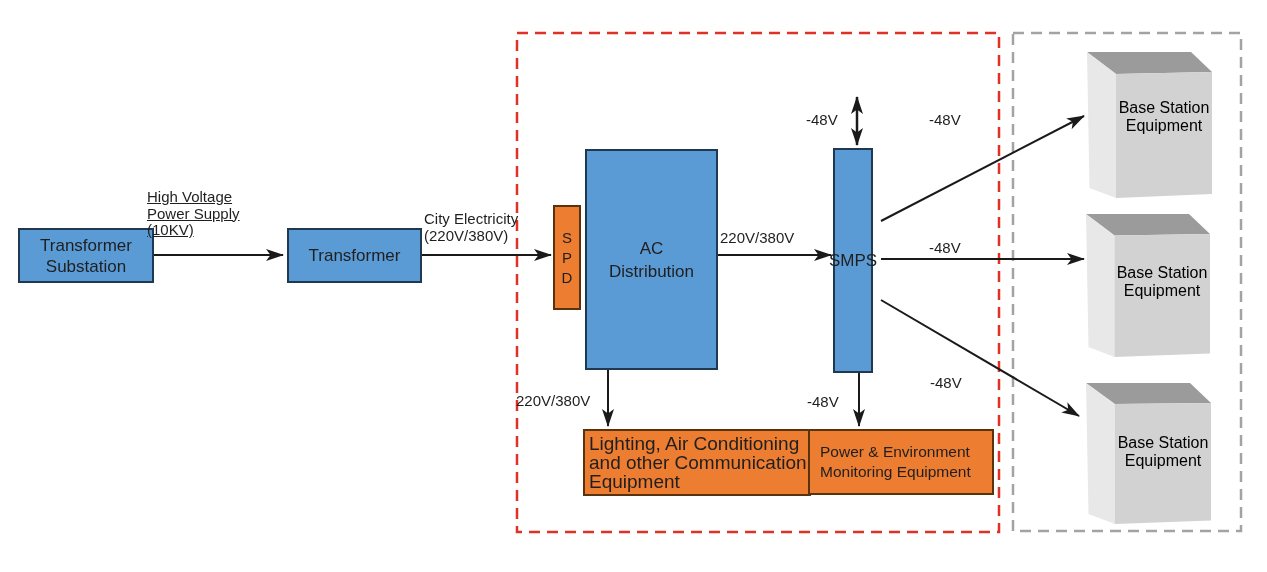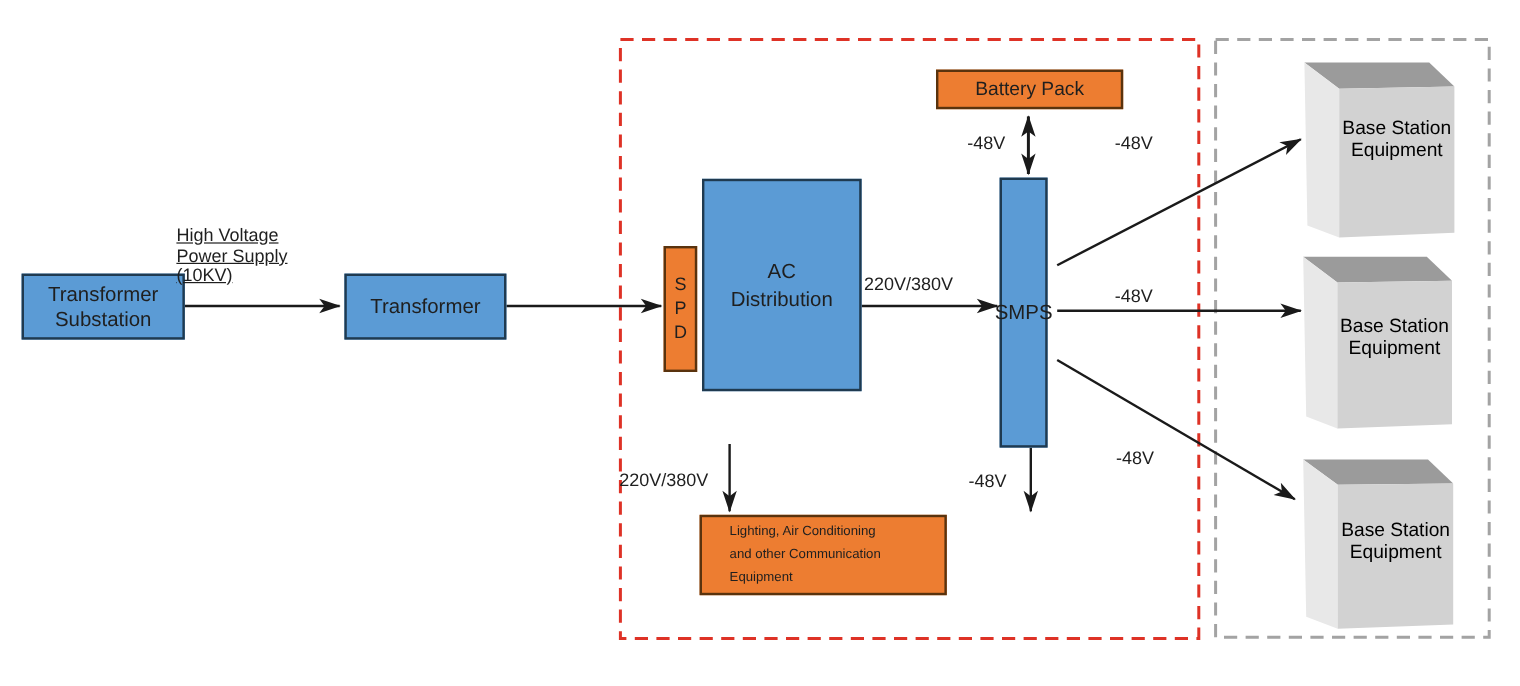--- a/index.html
+++ b/index.html
@@ -68,42 +68,45 @@
 
   <div class="box blue" style="left:18px;top:228px;width:136px;height:55px;">Transformer
 Substation</div>
 
   <div class="box blue" style="left:287px;top:228px;width:135px;height:55px;">Transformer</div>
 
   <div class="box orange" style="left:553px;top:205px;width:28px;height:105px;font-size:15px;line-height:20px;">S
 P
 D</div>
 
-  <div class="box blue" style="left:585px;top:149px;width:133px;height:177px;line-height:23px;">AC
+  <div class="box blue" style="left:585px;top:149px;width:133px;height:221px;line-height:23px;">AC
 Distribution</div>
 
   <div class="box blue" style="left:833px;top:148px;width:40px;height:225px;">SMPS</div>
 
-  <div class="box orange" style="left:780px;top:58px;width:156px;height:33px;font-size:16px;">Battery Pack</div>
 
-  <div class="box orange leftalign" style="left:583px;top:429px;width:206px;height:67px;font-size:11px;line-height:19px;padding-left:23px;">Lighting, Air Conditioning
+  <div class="box orange leftalign" style="left:583px;top:429px;width:228px;height:67px;font-size:19px;line-height:19px;padding-left:4px;">Lighting, Air Conditioning
 and other Communication
 Equipment</div>
 
+  <div class="box orange leftalign" style="left:808px;top:429px;width:186px;height:66px;font-size:15.5px;line-height:20px;padding-left:10px;">Power &amp; Environment
+Monitoring Equipment</div>
 
   <div class="cube-label" style="left:1116px;top:99px;width:96px;">Base Station
 Equipment</div>
   <div class="cube-label" style="left:1114px;top:264px;width:96px;">Base Station
 Equipment</div>
   <div class="cube-label" style="left:1115px;top:434px;width:96px;">Base Station
 Equipment</div>
 
   <div class="edge-label" style="left:147px;top:189px;width:140px;text-decoration:underline;">High Voltage
 Power Supply
 (10KV)</div>
+  <div class="edge-label" style="left:424px;top:211px;width:120px;">City Electricity
+(220V/380V)</div>
   <div class="edge-label" style="left:720px;top:230px;width:100px;">220V/380V</div>
   <div class="edge-label" style="left:806px;top:112px;width:50px;">-48V</div>
   <div class="edge-label" style="left:929px;top:112px;width:50px;">-48V</div>
   <div class="edge-label" style="left:929px;top:240px;width:50px;">-48V</div>
   <div class="edge-label" style="left:930px;top:375px;width:50px;">-48V</div>
   <div class="edge-label" style="left:807px;top:394px;width:50px;">-48V</div>
   <div class="edge-label" style="left:516px;top:393px;width:90px;">220V/380V</div>
 
 </div>
 

